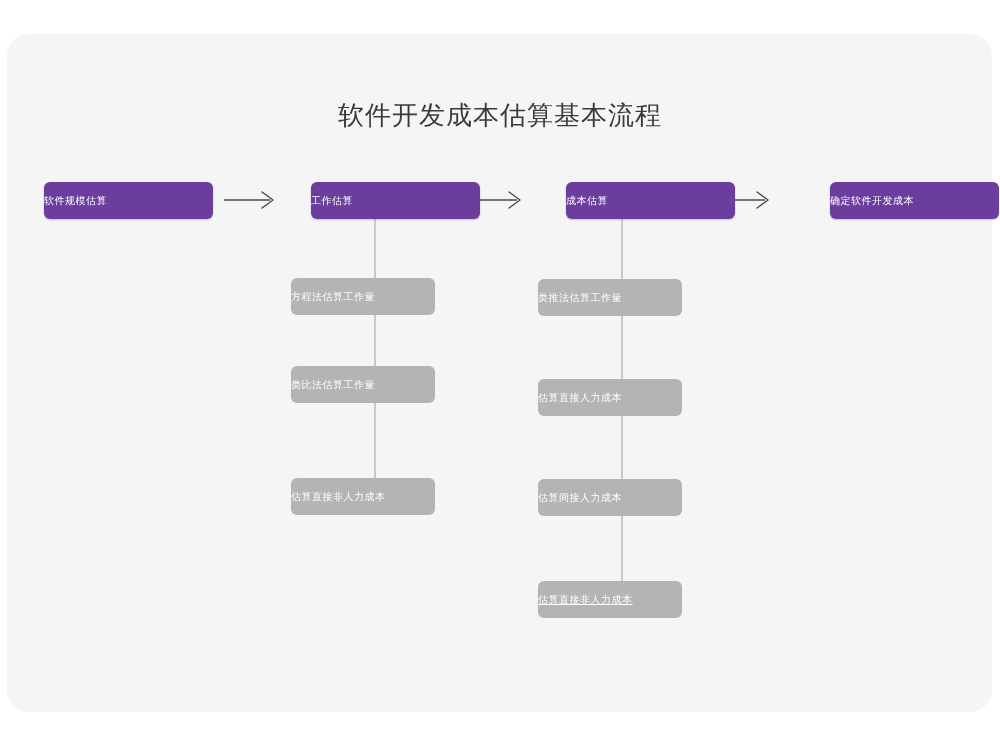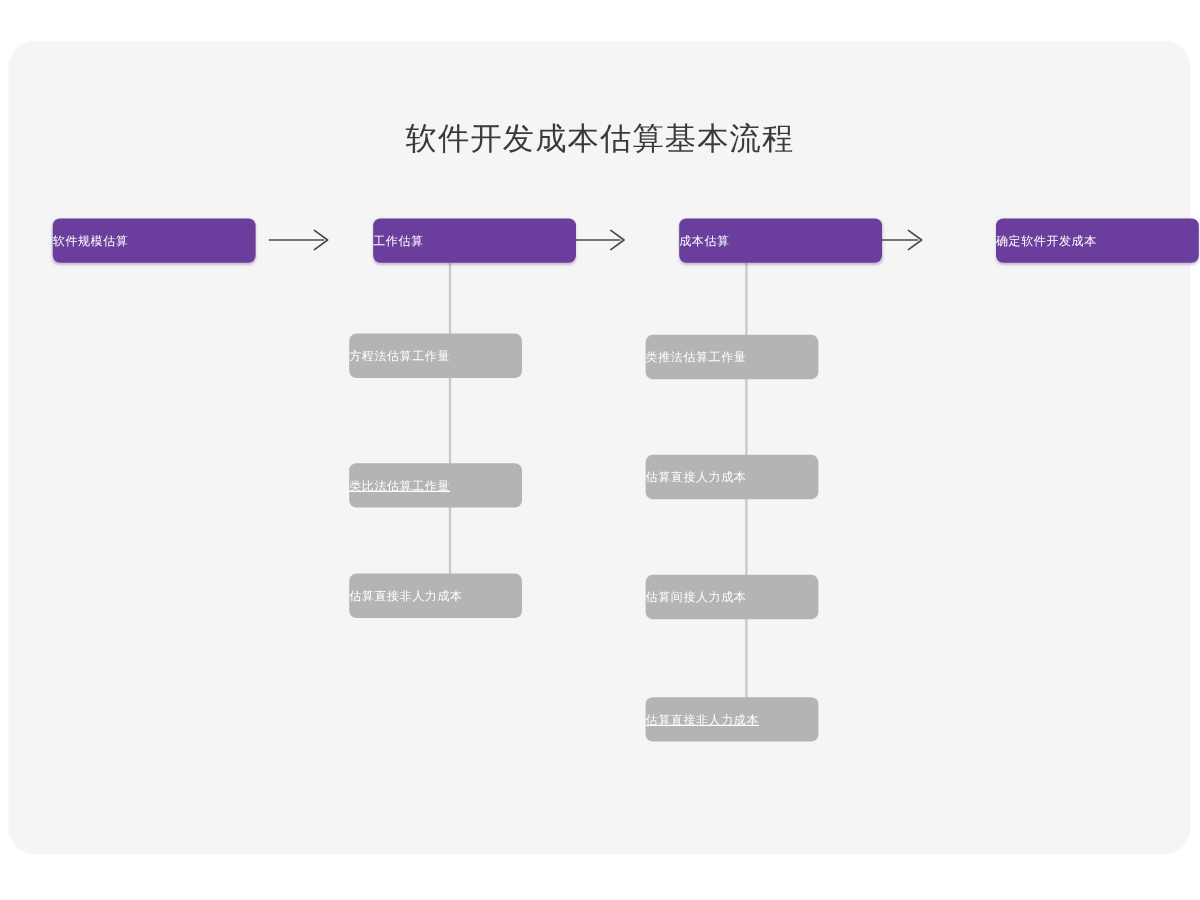--- a/index.html
+++ b/index.html
@@ -123,21 +123,21 @@
       </div>
       <div class="node primary" style="left: 566px; top: 182px;">
         <span>成本估算</span>
       </div>
       <div class="node primary" style="left: 830px; top: 182px;">
         <span>确定软件开发成本</span>
       </div>
       <div class="node secondary" style="left: 291px; top: 278px;">
         <span>方程法估算工作量</span>
       </div>
-      <div class="node secondary" style="left: 291px; top: 386px; text-decoration: underline;">
+      <div class="node secondary" style="left: 291px; top: 366px;">
         <span>类比法估算工作量</span>
       </div>
       <div class="node secondary" style="left: 291px; top: 478px;">
         <span>估算直接非人力成本</span>
       </div>
       <div class="node secondary" style="left: 538px; top: 279px;">
         <span>类推法估算工作量</span>
       </div>
       <div class="node secondary" style="left: 538px; top: 479px;">
         <span>估算间接人力成本</span>

